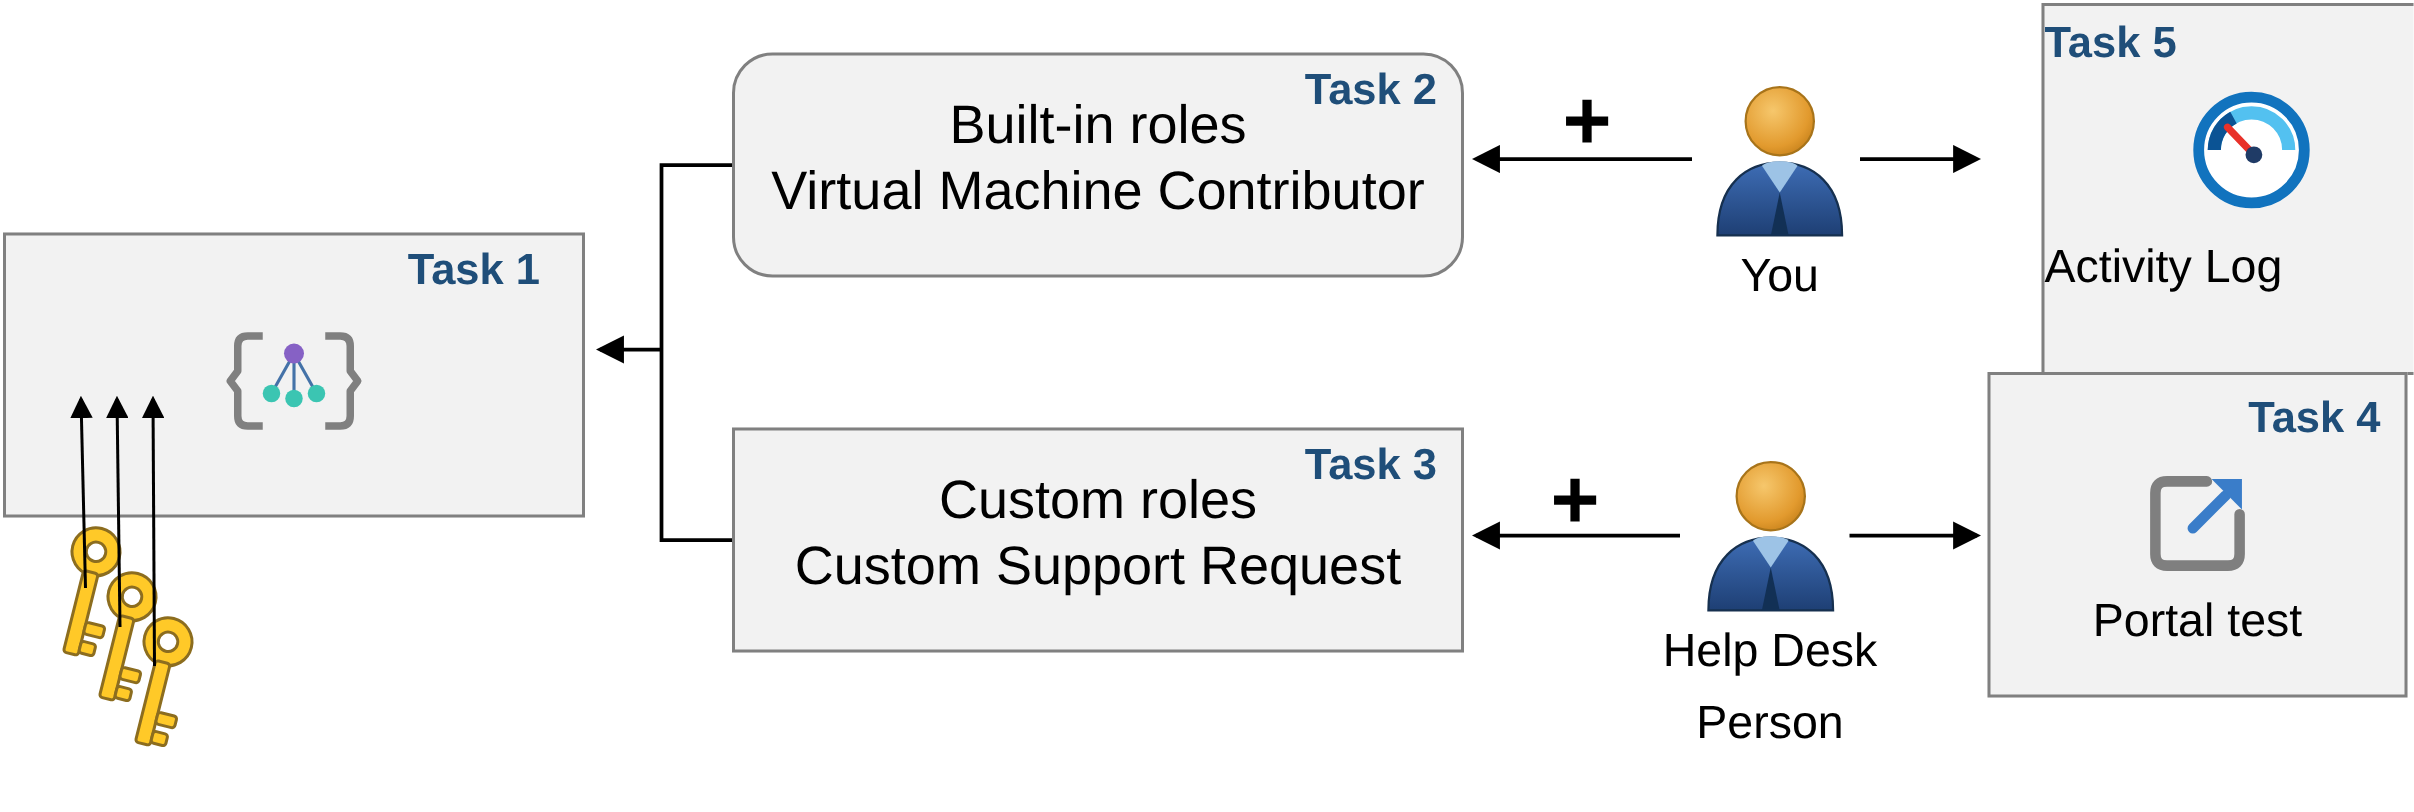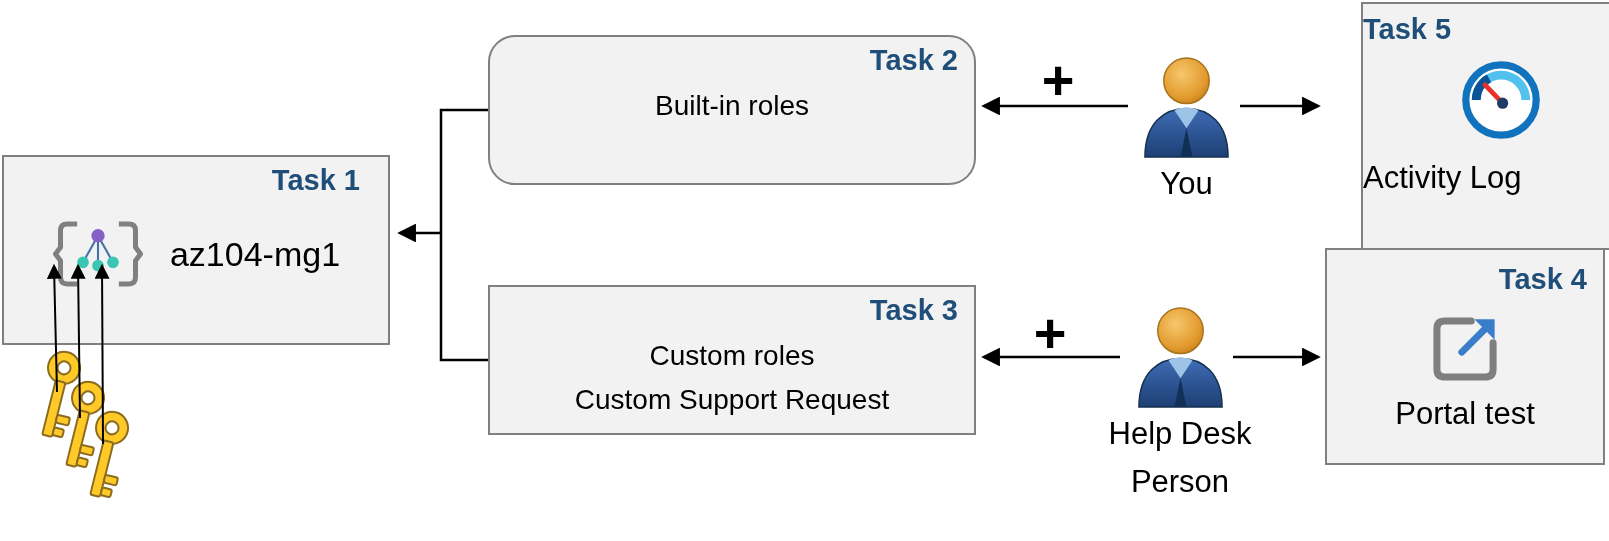--- a/index.html
+++ b/index.html
@@ -25,21 +25,21 @@
 
   
   #box-task1 { left: 2px; top: 155px; width: 388px; height: 190px; }
   #box-task1 .inner { display: flex; align-items: center; justify-content: center; gap: 26px; height: 100%; padding-top: 8px; }
   #box-task1 .corner-label { right: 28px; }
   .mg-name { font-size: 34px; }
 
   
   #box-task2 { left: 488px; top: 35px;  width: 488px; height: 150px; border-radius: 27px; }
   #box-task3 { left: 488px; top: 285px; width: 488px; height: 150px; }
-  .two-line { padding-top: 47px; text-align: center; font-size: 28px; line-height: 44px; }
+  .two-line { padding-top: 24px; text-align: center; font-size: 36px; line-height: 44px; }
 
   
   #box-task5 { left: 1361px; top: 2px;   width: 280px; height: 248px; }
   #box-task4 { left: 1325px; top: 248px; width: 280px; height: 217px; text-align: center; }
   #box-task5 .task-label { display: block; margin-top: 8px; }
   #box-task4 .task-label { display: block; margin-top: 12px; text-align: right; padding-right: 16px; }
   .big-icon { display: block; margin: 14px auto 0 auto; }
   .caption { display: block; font-size: 31px; margin-top: 20px; }
   #box-task4 .caption { margin-top: 8px; }
 
@@ -107,28 +107,28 @@
       <g stroke="#4472A8" stroke-width="2.5">
         <line x1="55" y1="20" x2="37" y2="52"></line>
         <line x1="55" y1="20" x2="55" y2="56"></line>
         <line x1="55" y1="20" x2="73" y2="52"></line>
       </g>
       <circle cx="55" cy="20" r="8" fill="#8661C5"></circle>
       <circle cx="37" cy="52" r="7" fill="#3BC5B2"></circle>
       <circle cx="55" cy="56" r="7" fill="#3BC5B2"></circle>
       <circle cx="73" cy="52" r="7" fill="#3BC5B2"></circle>
     </svg>
-    <span class="mg-name">az104-mg1</span>
   </div>
 </div>
 
 <div class="box" id="box-task2">
   <span class="task-label corner-label">Task 2</span>
   <div class="two-line">
     <div>Built-in roles</div>
+    <div>Virtual Machine Contributor</div>
   </div>
 </div>
 
 <div class="box" id="box-task3">
   <span class="task-label corner-label">Task 3</span>
   <div class="two-line">
     <div>Custom roles</div>
     <div>Custom Support Request</div>
   </div>
 </div>

